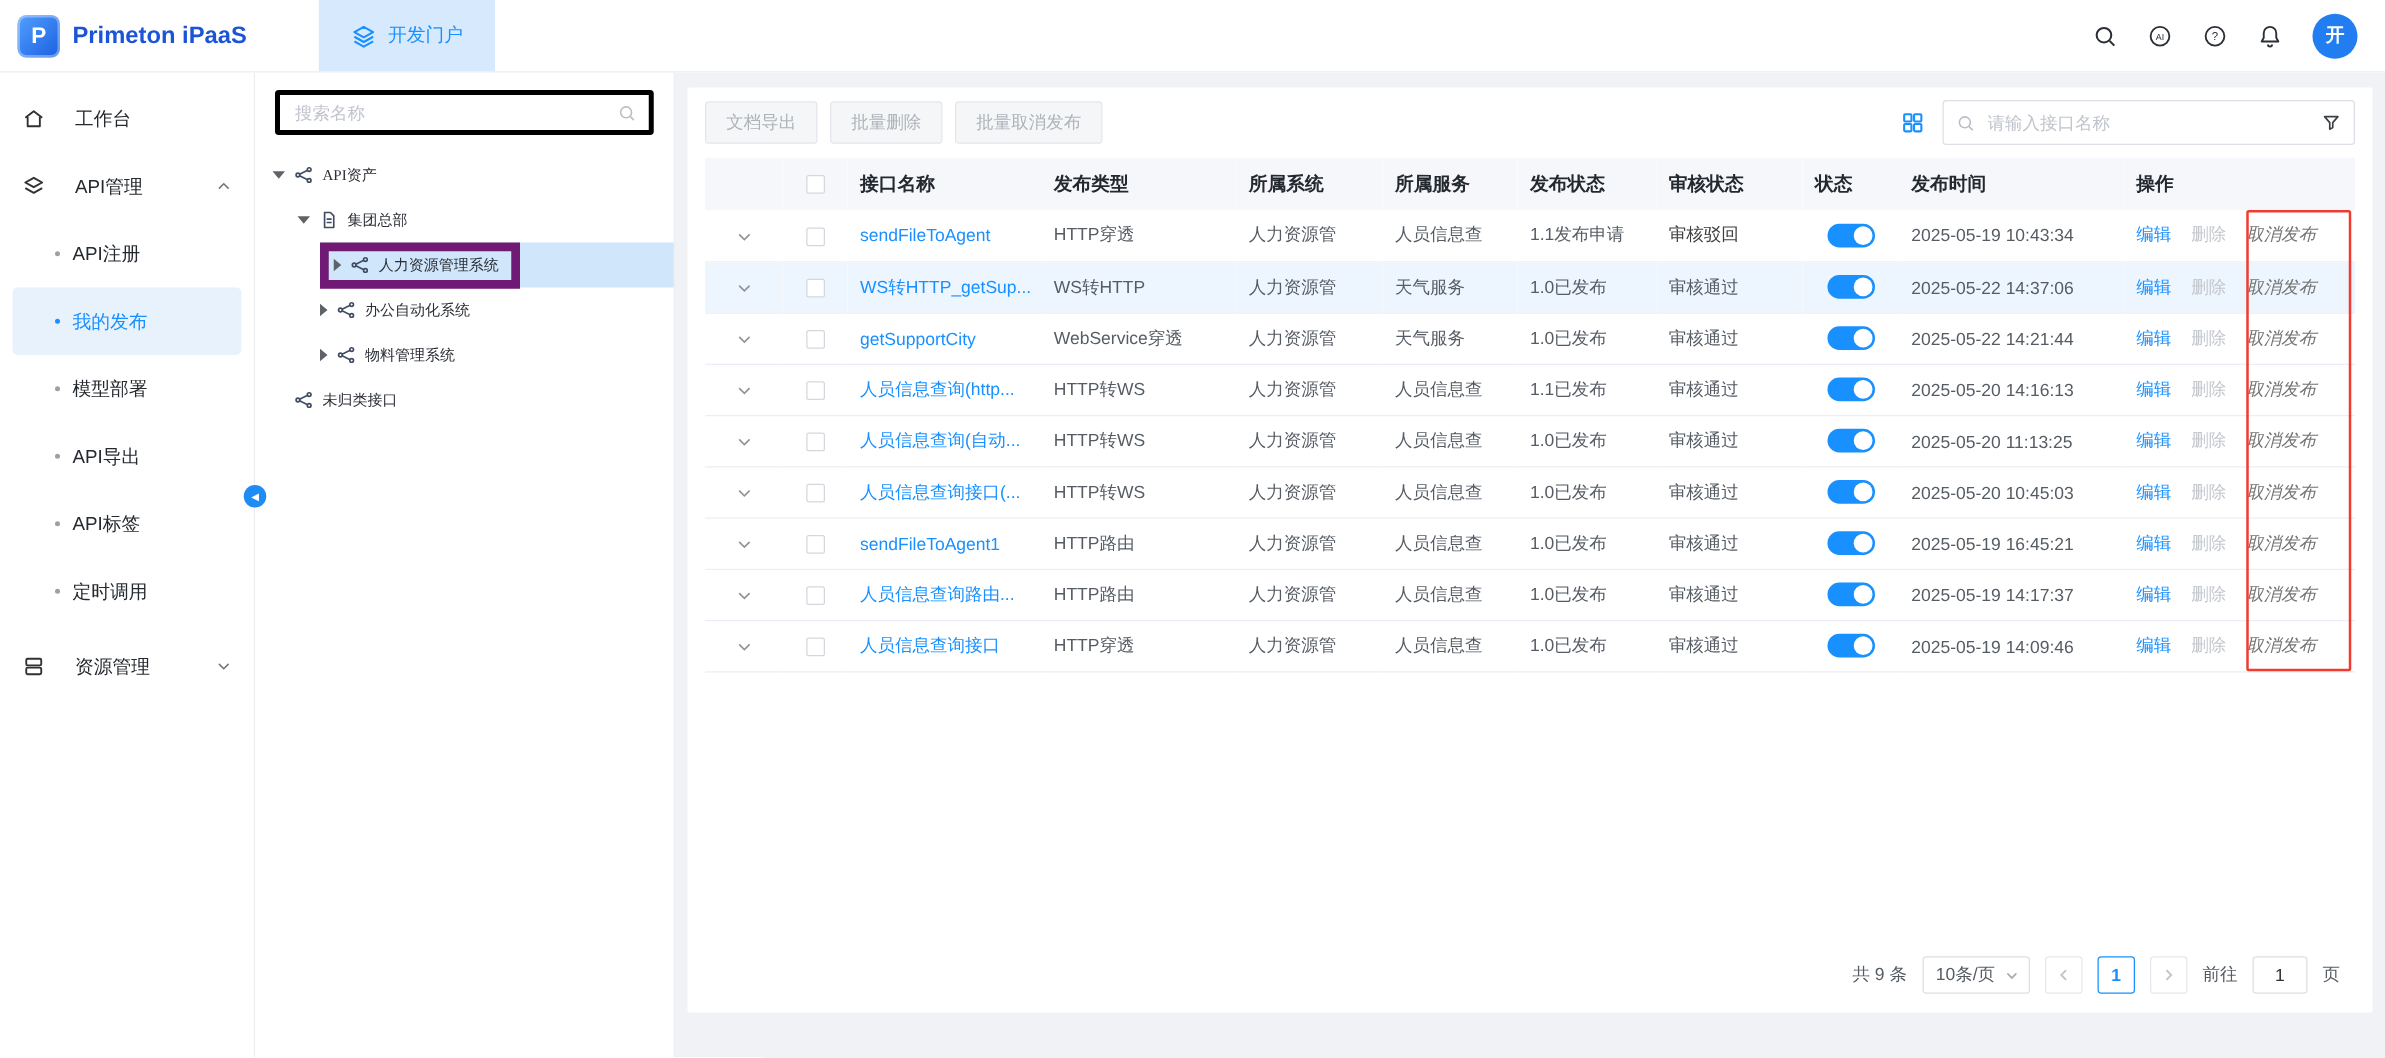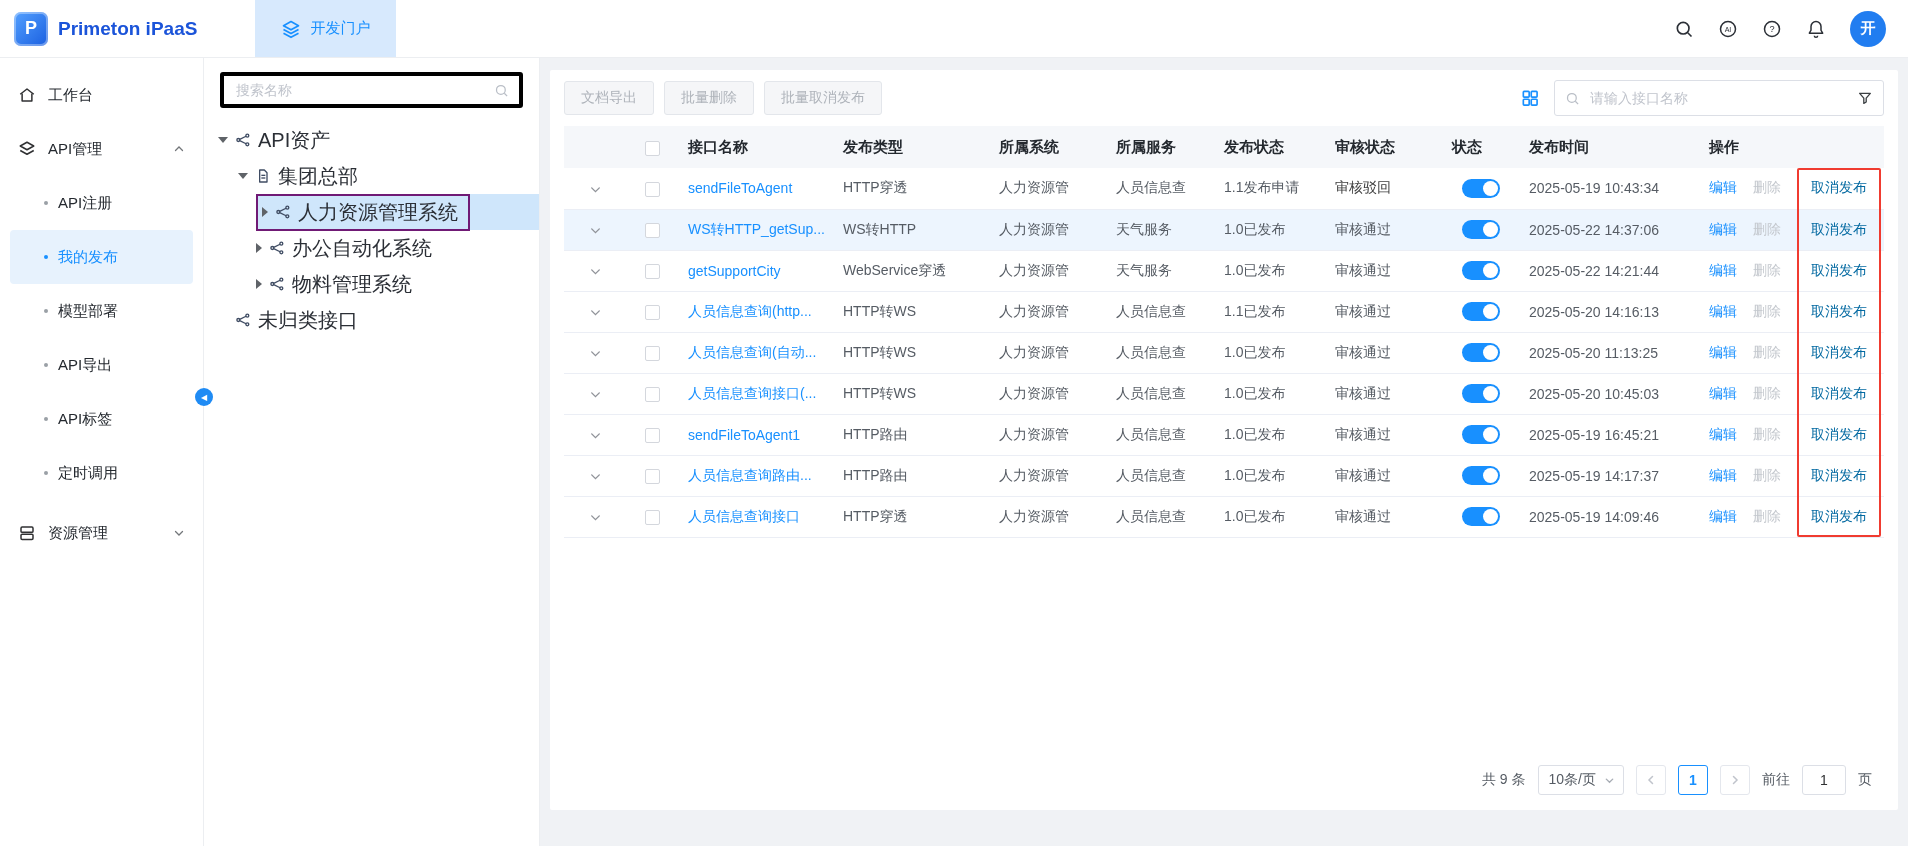--- a/index.html
+++ b/index.html
@@ -26,21 +26,21 @@
     padding-right:22px; color:#2b2f36; }
   .hicon { width:20px; height:20px; display:block; cursor:pointer; }
   .avatar { width:36px; height:36px; border-radius:50%; background:#217df0; color:#fff;
     display:flex; align-items:center; justify-content:center; font-size:15px; font-weight:600; cursor:pointer; }
 
   
   .content-row { flex:1; display:flex; position:relative; overflow:hidden; }
 
   
   .sidebar { width:204px; flex:0 0 204px; border-right:1px solid #eceef1; background:#fff; padding-top:10px; }
-  .side-item { height:54px; display:flex; align-items:center; gap:12px; padding:0 18px;
+  .side-item { height:54px; display:flex; align-items:center; gap:24px; padding:0 18px;
     font-size:15px; color:#24292f; cursor:pointer; }
   .side-item .sicon { width:18px; height:18px; color:#303133; }
   .side-item .chev { margin-left:auto; width:12px; height:12px; color:#73767a; }
   .side-sub { height:54px; display:flex; align-items:center; gap:10px; margin:0 10px;
     padding-left:34px; border-radius:4px; font-size:15px; color:#24292f; cursor:pointer; }
   .side-sub .dot { width:4px; height:4px; border-radius:50%; background:#9aa0a6; flex:0 0 4px; }
   .side-sub.selected { background:#e7f2fd; color:#1890ff; }
   .side-sub.selected .dot { background:#1890ff; }
   .side-item.resource { margin-top:6px; }
 
@@ -51,25 +51,25 @@
   
   .tree-panel { width:336px; flex:0 0 336px; border-right:1px solid #eceef1; background:#fff;
     padding-top:14px; display:flex; flex-direction:column; }
   .tree-search { margin:0 16px 14px; height:36px; border:4px solid #000000; border-radius:3px;
     display:flex; align-items:center; padding:0 10px; gap:8px; }
   .tree-search input { border:0; outline:0; flex:1; font-size:14px; color:#303133;
     font-family:inherit; background:transparent; }
   .tree-search input::placeholder { color:#c0c4cc; }
   .tree-search .ticon { width:15px; height:15px; color:#b9bec6; flex:0 0 15px; }
 
-  .tree-row { height:36px; display:flex; align-items:center; font-size:20px; color:#2b2f36; cursor:pointer; }
+  .tree-row { height:36px; display:flex; align-items:center; font-size:12px; color:#2b2f36; cursor:pointer;font-family:Liberation Serif, serif; }
   .indent-0 { padding-left:14px; } .indent-1 { padding-left:34px; } .indent-2 { padding-left:52px; }
   .row-inner { flex:1; height:100%; display:flex; align-items:center; gap:7px; }
   .tree-row.selected .row-inner { background:#cfe6fb; }
-  .red-wrap { display:flex; align-items:center; gap:7px; border:2px solid #701a75; padding:3px 10px 3px 4px; }
+  .red-wrap { display:flex; align-items:center; gap:7px; border:7px solid #701a75; padding:3px 10px 3px 4px; }
   .caret-down { width:0; height:0; border-left:5px solid transparent; border-right:5px solid transparent;
     border-top:6px solid #5f6368; flex:0 0 auto; }
   .caret-right { width:0; height:0; border-top:5px solid transparent; border-bottom:5px solid transparent;
     border-left:6px solid #5f6368; flex:0 0 auto; }
   .caret-spacer { width:10px; flex:0 0 10px; }
   .nicon { width:16px; height:16px; color:#3f4c63; flex:0 0 16px; }
 
   
   .main { flex:1; background:#f0f2f5; padding:12px 10px 36px; overflow:hidden; }
   .card { background:#fff; height:100%; display:flex; flex-direction:column; border-radius:2px; }
@@ -101,21 +101,21 @@
   .name-link { color:#1890ff; cursor:pointer; }
   .review-link { color:#404040; cursor:pointer; }
   .switch { display:inline-block; width:38px; height:19px; border-radius:10px; background:#1890ff;
     position:relative; vertical-align:middle; cursor:pointer; }
   .switch::after { content:""; position:absolute; right:2px; top:2px; width:15px; height:15px;
     border-radius:50%; background:#fff; }
   td.c-ops { padding:0; }
   .ops { display:flex; align-items:center; height:40px; padding-left:10px; font-size:14px; }
   .op-edit { width:44px; color:#1890ff; cursor:pointer; }
   .op-del { width:44px; color:#c3c7cd; cursor:not-allowed; }
-  .op-unpub { width:84px; color:#0369a1; text-align:center; cursor:pointer; }
+  .op-unpub { width:84px; color:#737373; text-align:left; cursor:pointer;font-style:italic; }
   .red-overlay { position:absolute; left:1247px; top:42px; width:84px; height:369px;
     border:2px solid #f03b30; border-radius:2px; pointer-events:none; }
 
   .pager { margin-top:auto; height:60px; flex:0 0 60px; display:flex; align-items:center;
     justify-content:flex-end; gap:12px; padding:0 26px; color:#565c64; font-size:14px; }
   .page-size { height:30px; border:1px solid #dcdfe6; border-radius:3px; display:flex; align-items:center;
     gap:8px; padding:0 8px 0 10px; cursor:pointer; background:#fff; }
   .page-size .dn { width:11px; height:11px; color:#a8adb5; }
   .pg-btn { width:30px; height:30px; border:1px solid #e4e7ed; border-radius:3px; display:flex;
     align-items:center; justify-content:center; color:#c0c4cc; background:#fff; cursor:pointer; }

